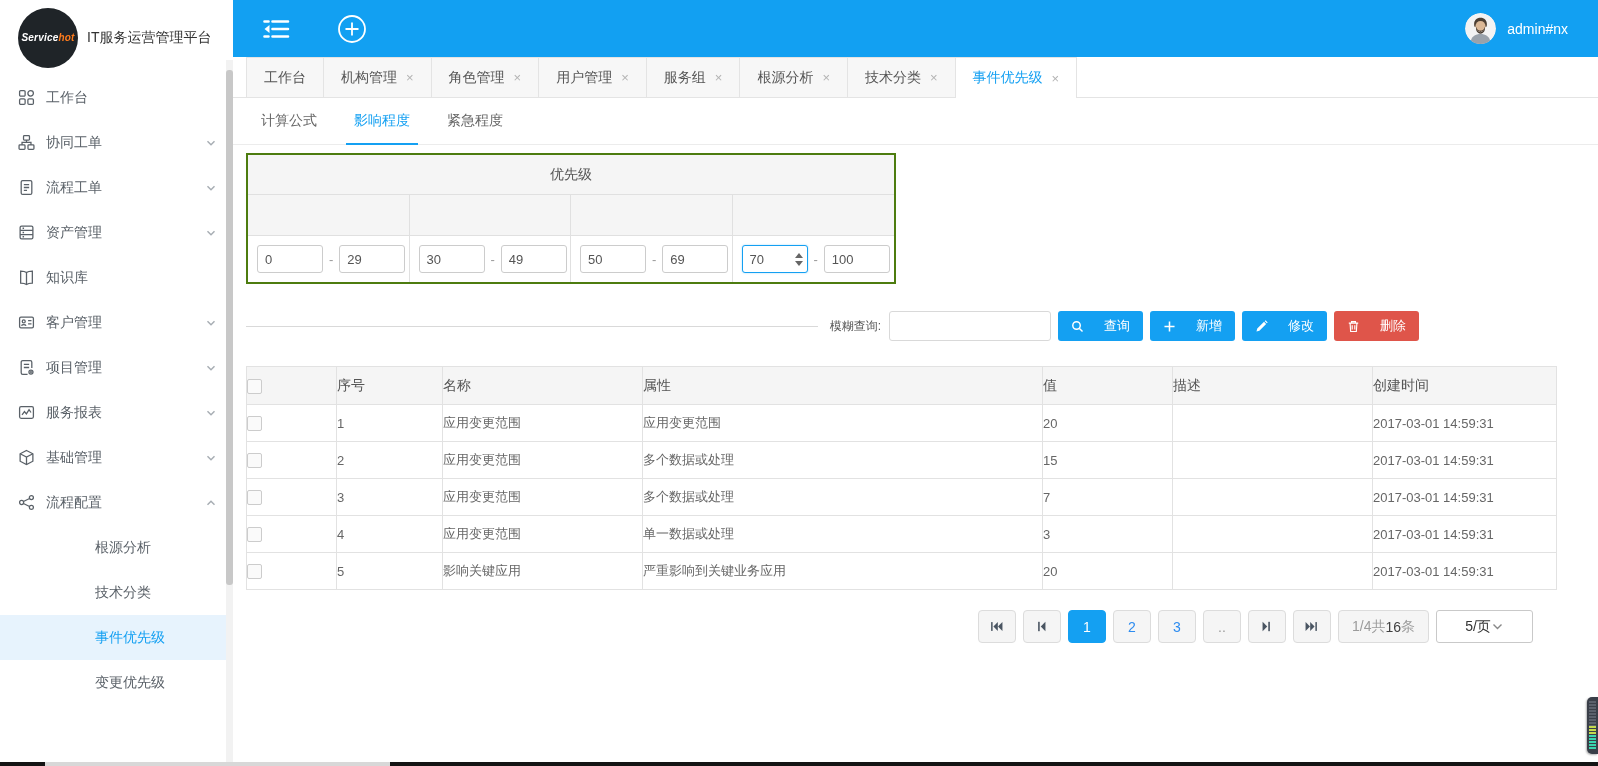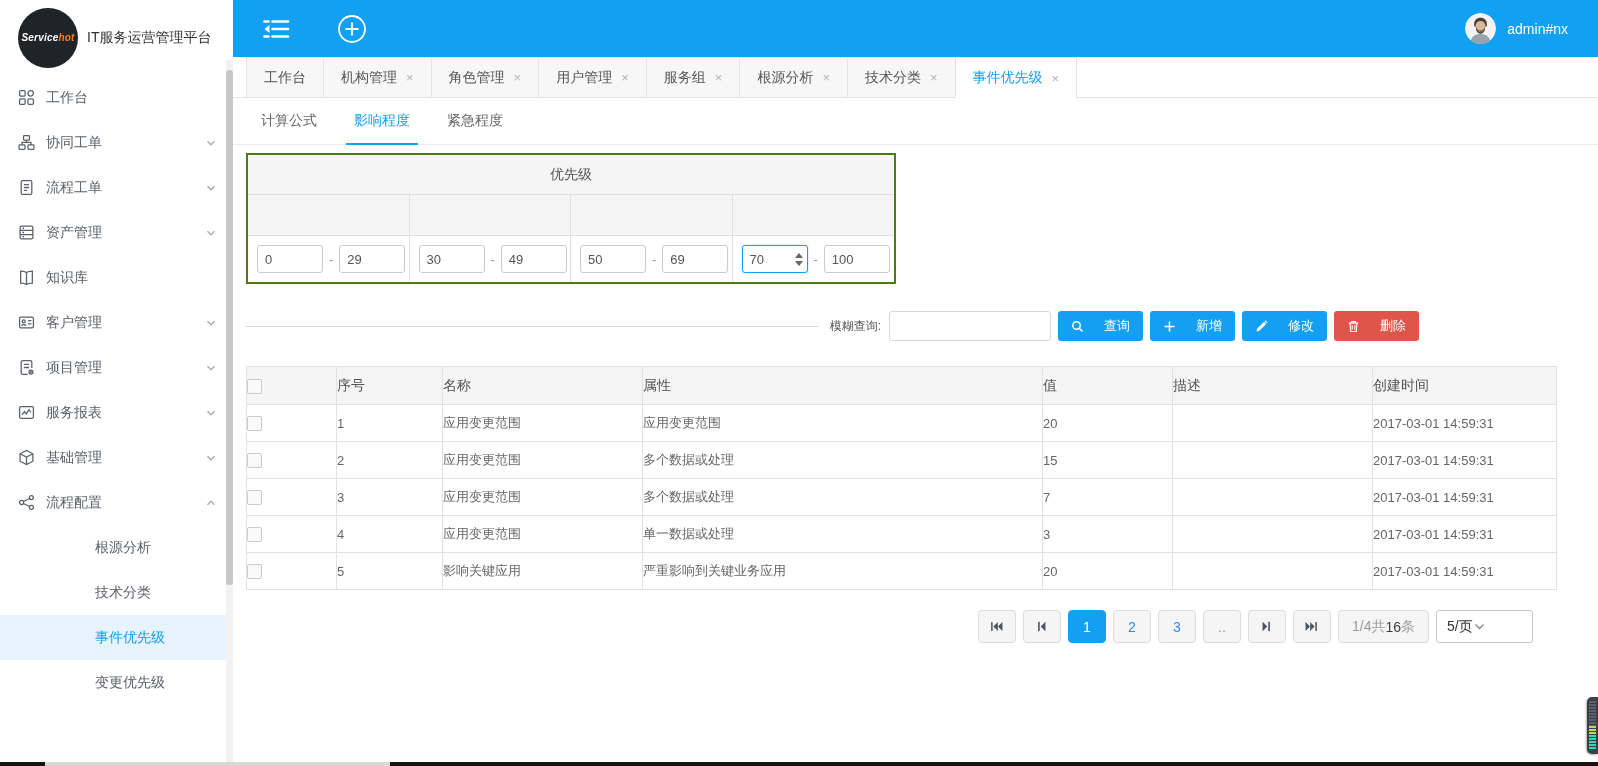--- a/index.html
+++ b/index.html
@@ -103,21 +103,21 @@
     display:flex; align-items:center; justify-content:center; color:#2d8cf0; font-size:14px; cursor:pointer;
     font-family:inherit; padding:0 6px; }
   .pg-btn .pg-ic { width:15px; height:15px; } .pg-btn .pg-ic svg { width:15px; height:15px; display:block; }
   .pg-btn .pg-ic:empty { display:none; }
   .pg-btn.active { background:#14a0f2; border-color:#14a0f2; color:#fff; }
   .pg-btn.dots { color:#9b9b9b; }
   .pg-info { height:33px; padding:0 13px; border:1px solid #dcdcdc; background:#f5f5f5; border-radius:4px;
     display:flex; align-items:center; color:#9b9b9b; font-size:14px; }
   .pg-info .cnt { color:#404040; }
   .pg-size { height:33px; width:97px; border:1px solid #c9c9c9; border-radius:3px; background:#fff;
-    display:flex; align-items:center; justify-content:flex-start; padding:0 10px; font-size:14px;
+    display:flex; align-items:center; justify-content:center; padding:0 10px; font-size:14px;
     color:#333; cursor:pointer; }
   .pg-size .sel-chev { width:13px; height:13px; color:#888; } .pg-size .sel-chev svg { width:13px; height:13px; display:block; }
 
   
   .bottom-bar { position:absolute; left:0; right:0; bottom:0; height:4px; background:#141414; }
   .bb-gray { position:absolute; left:45px; width:345px; top:0; bottom:0; background:#d8d8d8; }
   .meter { position:absolute; right:0; bottom:12px; width:11px; height:57px; background:#3a3f49;
     border-radius:5px 0 0 5px; padding:4px 2px; display:flex; flex-direction:column; overflow:hidden;
     box-shadow:-1px 1px 2px rgba(0,0,0,.3); }
   .m-dark   { height:25px; background:repeating-linear-gradient(to bottom,#5b616c 0 1.5px,transparent 1.5px 3px); }

